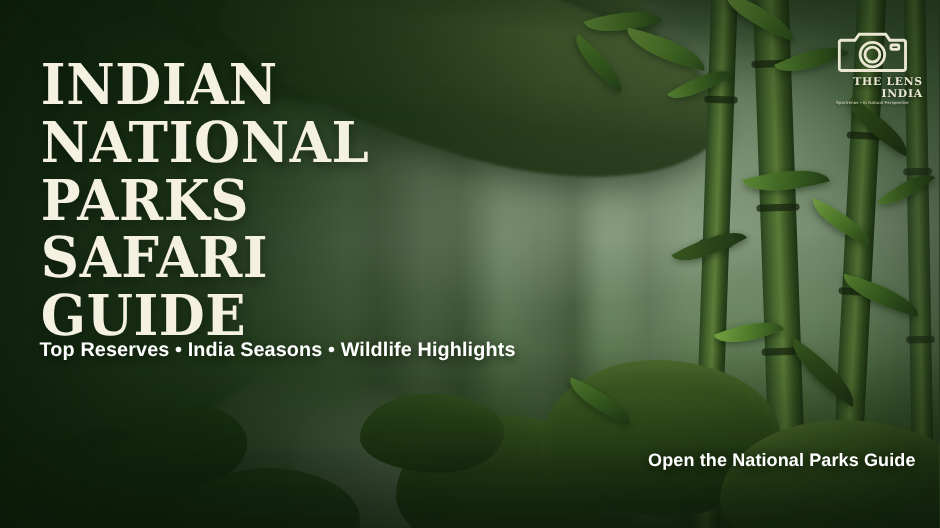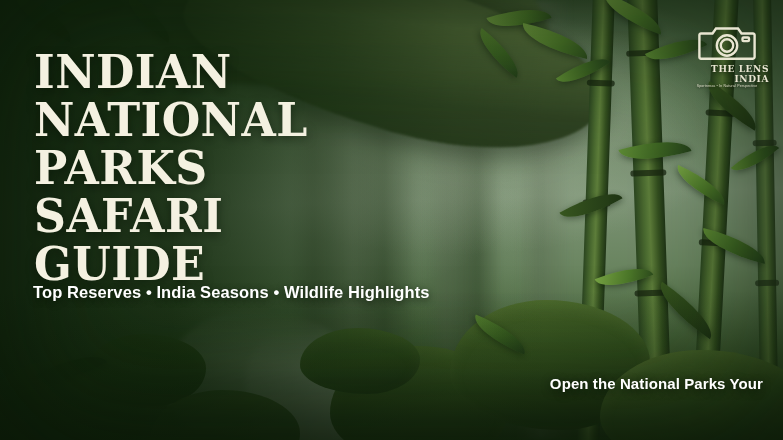--- a/index.html
+++ b/index.html
@@ -262,21 +262,21 @@
     <div class="headline">Indian
 National
 Parks
 Safari
 Guide</div>
 
     <div class="subhead">Top Reserves • India Seasons • Wildlife Highlights</div>
 
 
     <div class="cta">
-      <div class="cta-title">Open the National Parks Your</div>
+      <div class="cta-title">Open the National Parks Guide</div>
     </div>
 
     <div class="logo">
       <span>
         <svg width="58" height="40" viewBox="0 0 58 40" fill="none" stroke="#E9E6D2" stroke-width="2.4">
           <path d="M3 11.5h11.5L18 6.5h22l3.5 5H55a1.6 1.6 0 0 1 1.6 1.6v22A1.6 1.6 0 0 1 55 36.7H3A1.6 1.6 0 0 1 1.4 35V13.1A1.6 1.6 0 0 1 3 11.5Z"></path>
           <circle cx="29" cy="23.5" r="10.2"></circle>
           <circle cx="29" cy="23.5" r="6.2"></circle>
           <rect x="44.5" y="15.5" width="6.5" height="3.6" rx="1"></rect>
         </svg>

